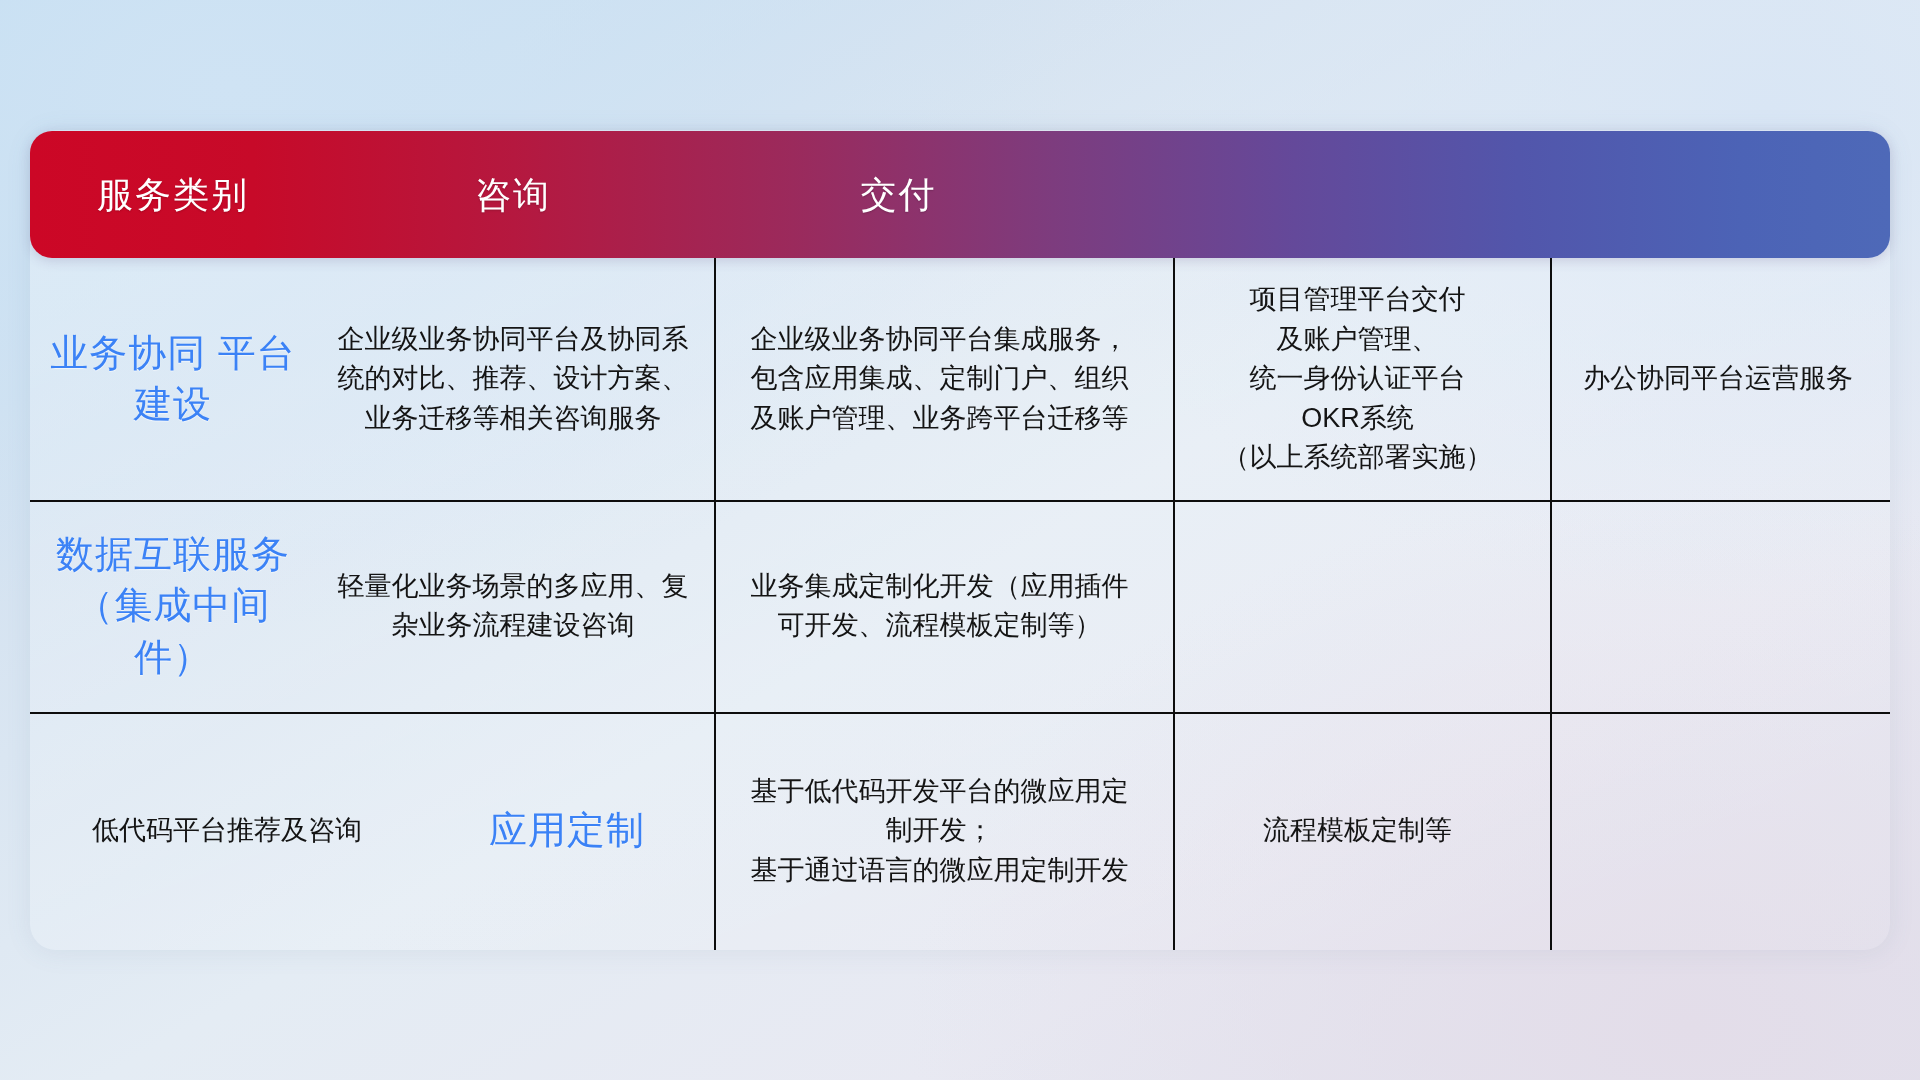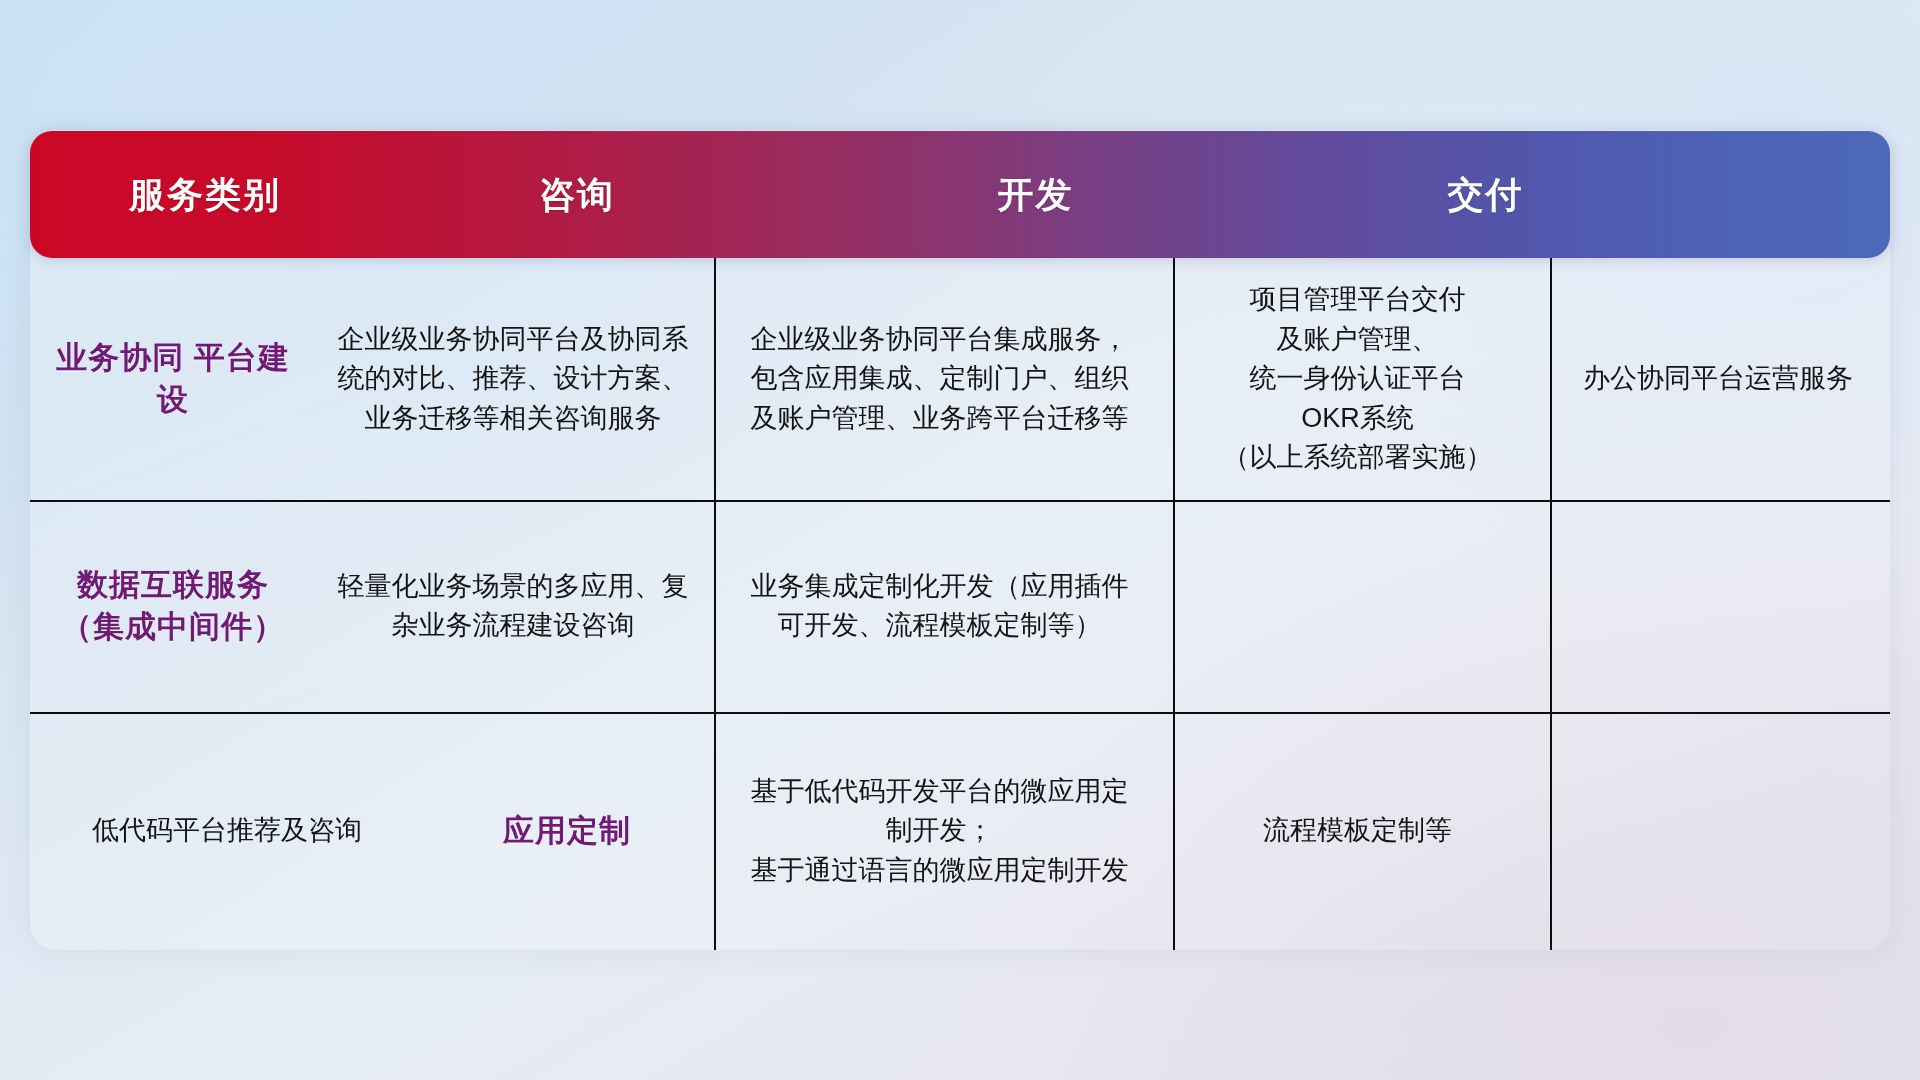--- a/index.html
+++ b/index.html
@@ -26,42 +26,41 @@
   .thead{
     position:absolute;left:30px;top:131px;width:1860px;height:127px;
     border-radius:22px;
     background:linear-gradient(90deg,
        #cc0726 0%, #c70a29 12%, #b5183f 26%, #9b2a5c 41%,
        #7d3c7e 55%, #64499a 68%, #5256ab 80%, #4c63b6 92%, #4e69b8 100%);
     display:flex;align-items:center;
     box-shadow:0 3px 12px rgba(80,60,120,.18);
   }
   .th{
-    color:#ffffff;font-weight:bold;font-size:36px;letter-spacing:2px;
+    color:#ffffff;font-weight:normal;font-size:36px;letter-spacing:2px;
     text-align:center;line-height:1;
     text-shadow:0 1px 2px rgba(0,0,0,.18);
-    padding-left:32px;
   }
 
   
   .tbody{
     position:absolute;left:30px;top:258px;width:1860px;height:692px;
   }
   .row{position:absolute;left:0;width:1860px;display:flex;}
   .row.r1{top:0;height:242px;}
   .row.r2{top:242px;height:212px;}
   .row.r3{top:454px;height:238px;}
 
   .cell{
     display:flex;align-items:center;justify-content:center;
     box-sizing:border-box;height:100%;
     padding:6px 14px;
   }
   .cat{
-    color:#701a75;font-weight:bold;font-size:31px;line-height:1.35;
+    color:#3b82f6;font-weight:normal;font-size:38px;line-height:1.35;
     text-align:center;letter-spacing:1px;
     text-shadow:0 1px 1px rgba(255,255,255,.6);
   }
   .txt{
     color:#141414;font-size:27px;line-height:1.46;text-align:center;
     white-space:pre-line;
   }
 
   
   .c0{width:286px;}
@@ -83,21 +82,20 @@
 </head>
 <body>
 
 <div class="stage">
 
   <div class="card"></div>
 
   <div class="thead">
     <div class="th c0">服务类别</div>
     <div class="th c1">咨询</div>
-    <div class="th c2">开发</div>
     <div class="th c3">交付</div>
   </div>
 
   <div class="tbody">
 
     <div class="row r1">
       <div class="cell c0">
         <span class="cat">业务协同
 平台建设</span>
       </div>

